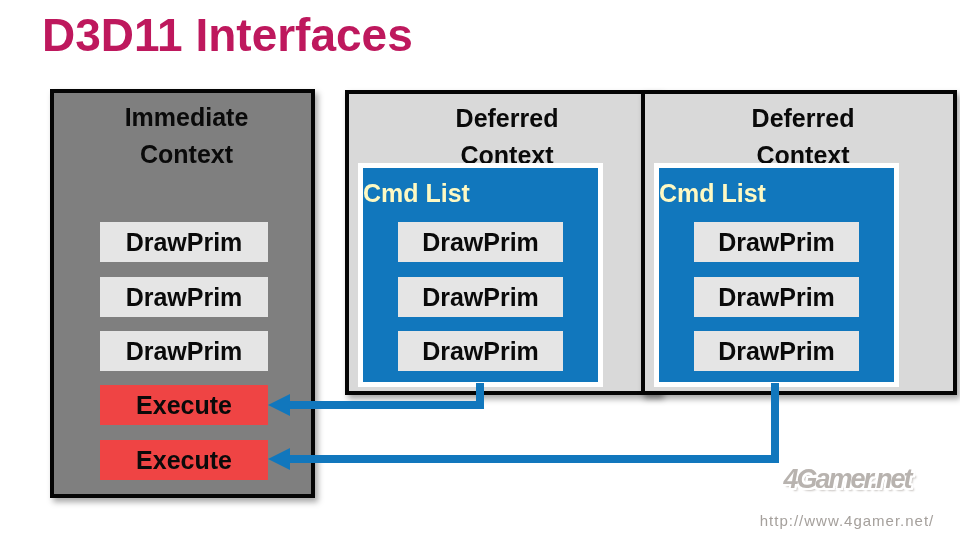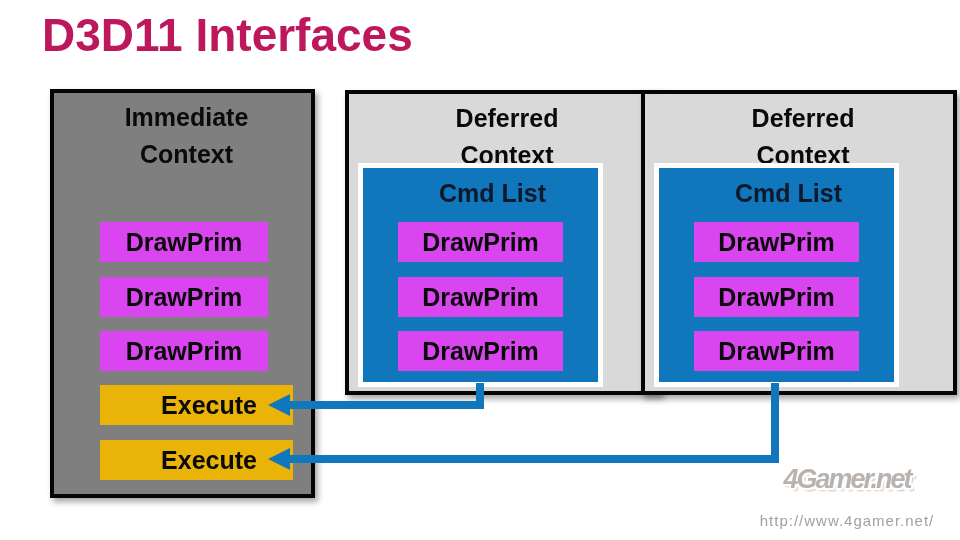--- a/index.html
+++ b/index.html
@@ -21,31 +21,31 @@
   .ctx-label{
     position:absolute;left:4px;top:6px;width:100%;
     text-align:center;font-size:25px;font-weight:bold;color:#0a0a0a;
     line-height:37px;white-space:pre-line;
   }
   
   .chip{
     position:absolute;height:40px;line-height:40px;text-align:center;
     font-size:25px;font-weight:bold;color:#0a0a0a;
   }
-  .chip.red{background:#d946ef;}
-  .chip.blue{background:#eab308;padding-left:25px;}
+  .chip.red{background:#e5e5e5;}
+  .chip.blue{background:#ef4444;}
   .ctx-immediate .chip{left:46px;width:168px;}
   
   .cmdlist{
     position:absolute;left:9px;top:69px;width:245px;height:224px;
     box-sizing:border-box;border:5px solid #ffffff;background:#1177bd;
   }
   .cmd-label{
-    position:absolute;left:12px;top:5px;width:100%;text-align:center;
-    font-size:25px;font-weight:bold;color:#0f172a;line-height:40px;
+    position:absolute;left:0;top:5px;width:100%;text-align:left;
+    font-size:25px;font-weight:bold;color:#fef9c3;line-height:40px;
   }
   .cmdlist .chip{left:35px;width:165px;}
   
   .arrow-seg{position:absolute;background:#1177bd;}
   .arrow-head{
     position:absolute;width:0;height:0;
     border-top:11px solid transparent;border-bottom:11px solid transparent;
     border-right:22px solid #1177bd;
   }
   

